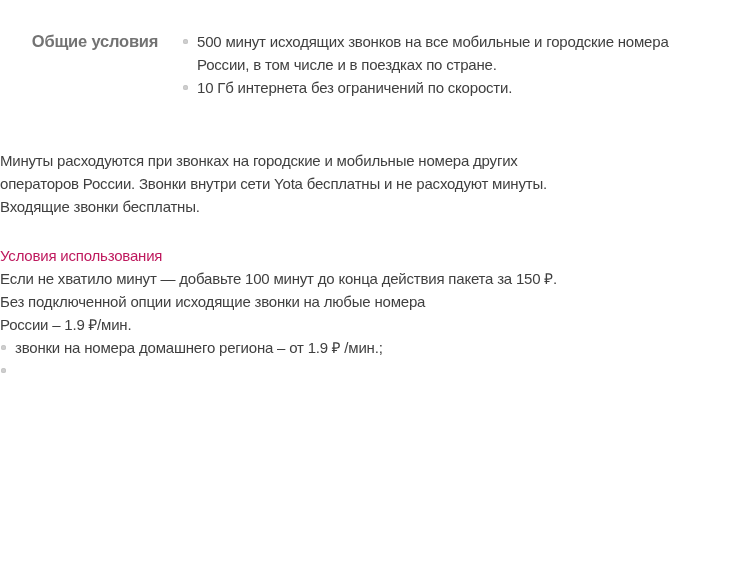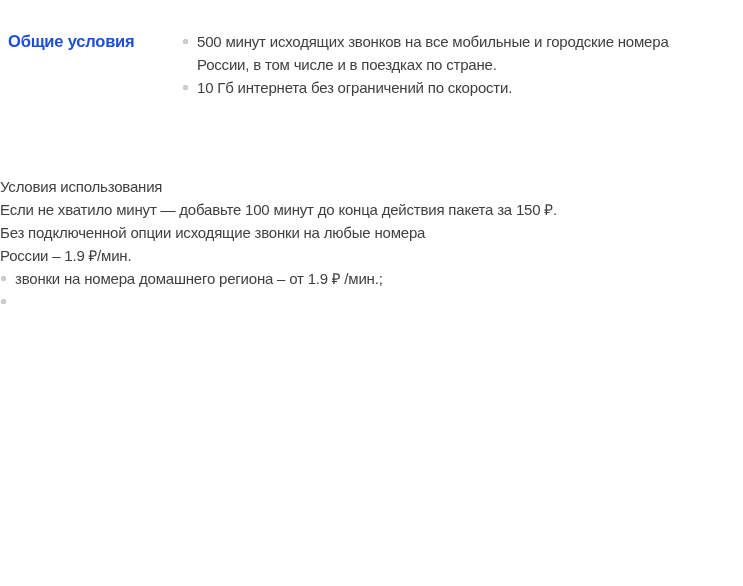--- a/index.html
+++ b/index.html
@@ -17,21 +17,22 @@
   .page { padding-top: 30px; }
   .row { display: flex; align-items: flex-start; }
   .row-label {
     width: 182px;
     flex-shrink: 0;
     padding-left: 8px;
     font-size: 16.5px;
     font-weight: bold;
     line-height: 23px;
     letter-spacing: -0.2px;
-    color: #1d4ed8;
+    color: #737373;
+    text-align: center;
   }
   .row-content { flex: 1 1 auto; min-width: 0; }
   .row-2 { margin-top: 50px; }
 
   p, .li-text { white-space: pre-line; }
 
   ul.bullet-list { list-style: none; }
   ul.bullet-list li {
     position: relative;
     padding-left: 15px;
@@ -44,21 +45,21 @@
     height: 5px;
     border-radius: 50%;
     background: #cfcfcf;
     box-shadow: inset 0 0 0 1px #c6c6c6;
   }
   .subheading {
     margin-top: 26px;
     font-size: 15px;
     font-weight: normal;
     line-height: 23px;
-    color: #404040;
+    color: #be185d;
   }
   .para-add { }
   .para-renewal { margin-top: 23px; }
 </style>
 </head>
 <body>
 
 <div class="page">
 
   <section class="row">
@@ -73,20 +74,23 @@
         <li>
           <span class="dot"></span>
           <span class="li-text">10 Гб интернета без ограничений по скорости.</span>
         </li>
       </ul>
     </div>
   </section>
 
   <section class="row row-2">
     <div class="row-content">
+      <p>Минуты расходуются при звонках на городские и мобильные номера других
+операторов России. Звонки внутри сети Yota бесплатны и не расходуют минуты.
+Входящие звонки бесплатны.</p>
 
       <h3 class="subheading">Условия использования</h3>
 
       <p class="para-add">Если не хватило минут — добавьте 100 минут до конца действия пакета за 150 ₽.
 Без подключенной опции исходящие звонки на любые номера
 России – 1.9 ₽/мин.</p>
 
 
       <ul class="bullet-list">
         <li>

